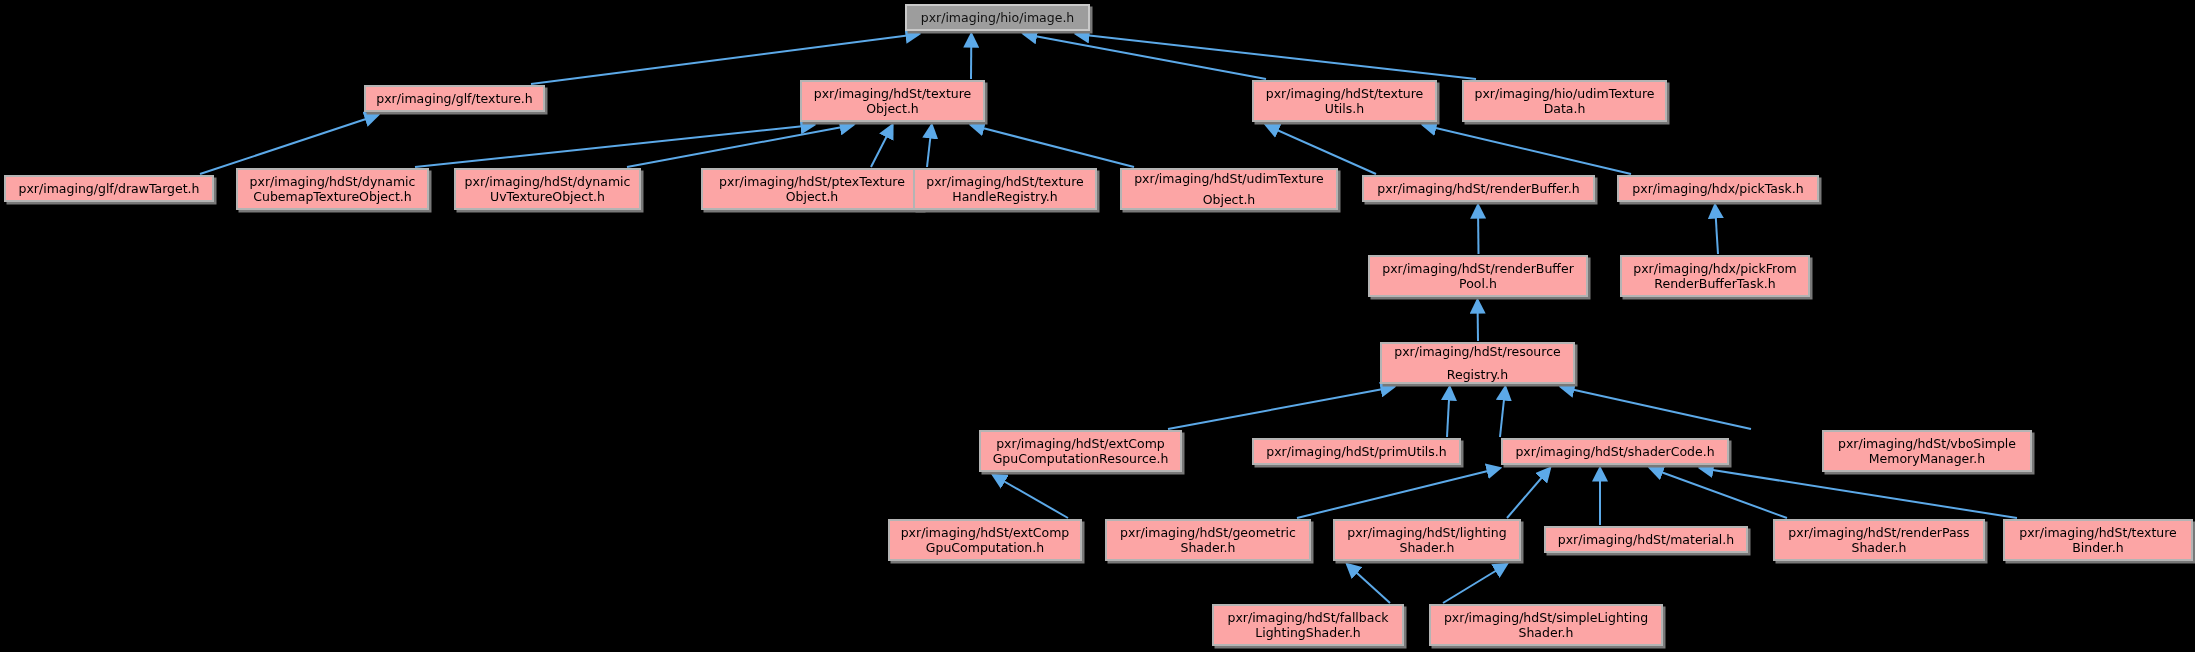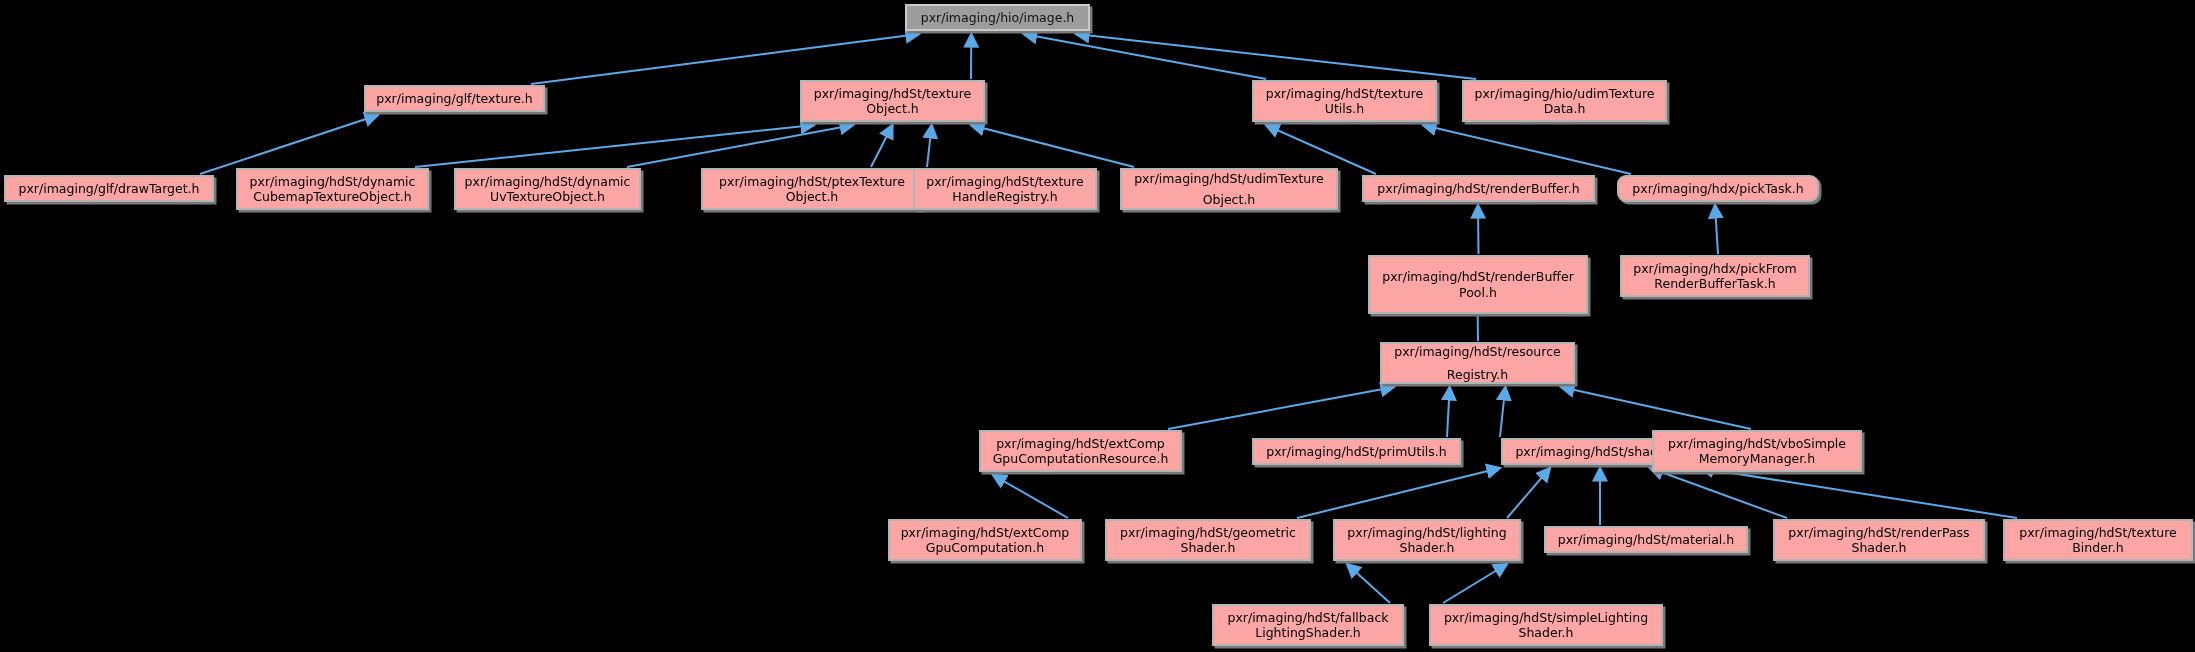--- a/index.html
+++ b/index.html
@@ -116,24 +116,24 @@
         <div class="line">pxr/imaging/hdSt/texture</div>
         <div class="line">HandleRegistry.h</div>
       </div>
       <div class="node" style="left: 1120px; top: 168px; width: 218px; height: 42px; gap: 6px;">
         <div class="line">pxr/imaging/hdSt/udimTexture</div>
         <div class="line">Object.h</div>
       </div>
       <div class="node" style="left: 1362px; top: 175px; width: 233px; height: 27px;">
         <div class="line">pxr/imaging/hdSt/renderBuffer.h</div>
       </div>
-      <div class="node" style="left: 1617px; top: 175px; width: 202px; height: 27px; border-radius: 9px;">
+      <div class="node" style="left: 1617px; top: 175px; width: 202px; height: 27px;">
         <div class="line">pxr/imaging/hdx/pickTask.h</div>
       </div>
-      <div class="node" style="left: 1368px; top: 255px; width: 220px; height: 59px;">
+      <div class="node" style="left: 1368px; top: 255px; width: 220px; height: 42px;">
         <div class="line">pxr/imaging/hdSt/renderBuffer</div>
         <div class="line">Pool.h</div>
       </div>
       <div class="node" style="left: 1620px; top: 255px; width: 190px; height: 42px;">
         <div class="line">pxr/imaging/hdx/pickFrom</div>
         <div class="line">RenderBufferTask.h</div>
       </div>
       <div class="node" style="left: 1380px; top: 342px; width: 195px; height: 42px; justify-content: space-between;">
         <div class="line">pxr/imaging/hdSt/resource</div>
         <div class="line">Registry.h</div>
@@ -141,21 +141,21 @@
       <div class="node" style="left: 979px; top: 430px; width: 203px; height: 42px;">
         <div class="line">pxr/imaging/hdSt/extComp</div>
         <div class="line">GpuComputationResource.h</div>
       </div>
       <div class="node" style="left: 1252px; top: 438px; width: 209px; height: 27px;">
         <div class="line">pxr/imaging/hdSt/primUtils.h</div>
       </div>
       <div class="node" style="left: 1486px; top: 438px; width: 228px; height: 27px; margin-left: 15px;">
         <div class="line">pxr/imaging/hdSt/shaderCode.h</div>
       </div>
-      <div class="node" style="left: 1652px; top: 430px; width: 210px; height: 42px;">
+      <div class="node" style="left: 1822px; top: 430px; width: 210px; height: 42px;">
         <div class="line">pxr/imaging/hdSt/vboSimple</div>
         <div class="line">MemoryManager.h</div>
       </div>
       <div class="node" style="left: 888px; top: 519px; width: 194px; height: 42px;">
         <div class="line">pxr/imaging/hdSt/extComp</div>
         <div class="line">GpuComputation.h</div>
       </div>
       <div class="node" style="left: 1105px; top: 519px; width: 206px; height: 42px;">
         <div class="line">pxr/imaging/hdSt/geometric</div>
         <div class="line">Shader.h</div>

